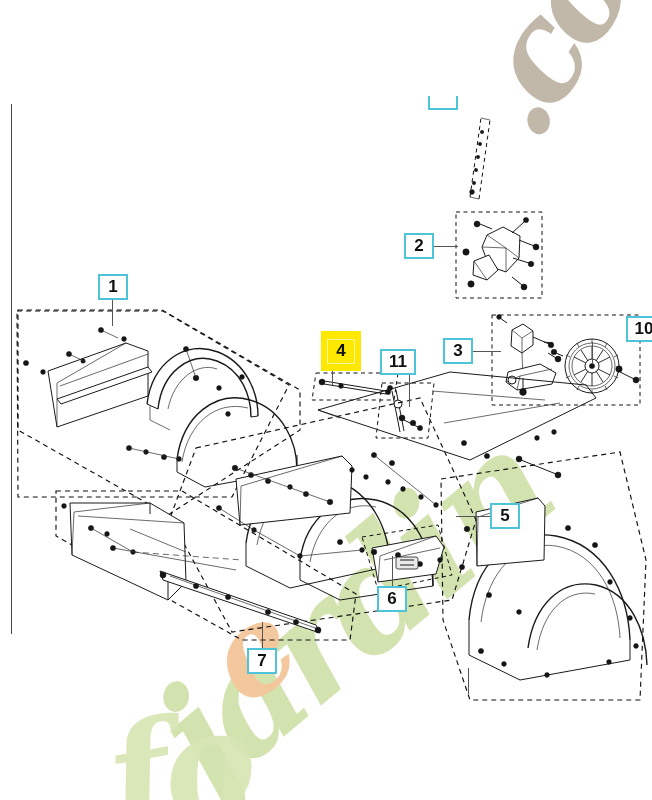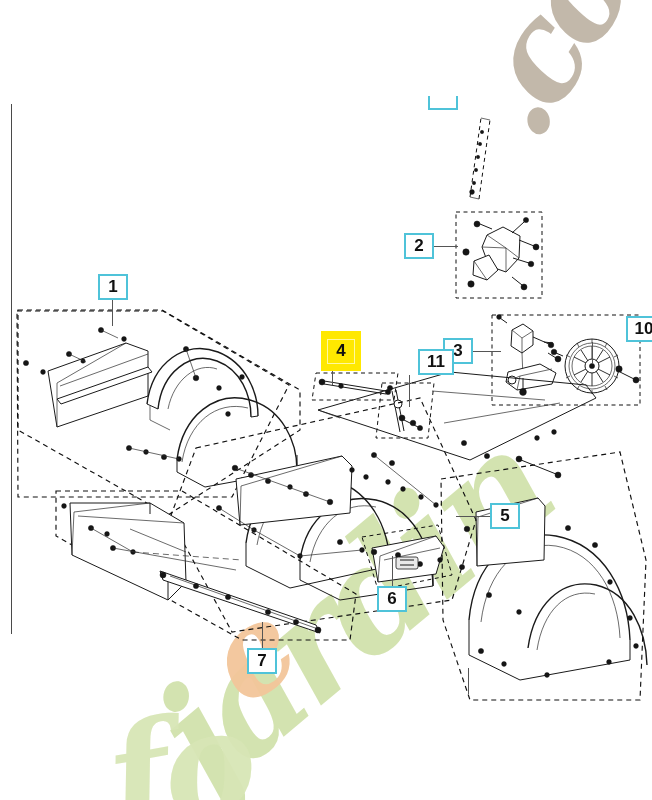--- a/index.html
+++ b/index.html
@@ -358,21 +358,21 @@
   <div class="callout" style="left:443px;top:338px;">
     <span>3</span>
   </div>
 
   <div class="leader v" style="left:332px;top:371px;height:14px;"></div>
   <div class="callout hl" style="left:321px;top:331px;">
     <span class="inner">4</span>
   </div>
 
   <div class="leader v" style="left:409px;top:375px;height:32px;"></div>
-  <div class="callout wide" style="left:418px;top:349px;">
+  <div class="callout wide" style="left:380px;top:349px;">
     <span>11</span>
   </div>
 
   <div class="leader h" style="left:456px;top:516px;width:34px;"></div>
   <div class="callout" style="left:490px;top:503px;"></div>
   <div class="callout" style="left:490px;top:503px;">
     <span>5</span>
   </div>
 
   <div class="leader v" style="left:392px;top:556px;height:30px;"></div>

